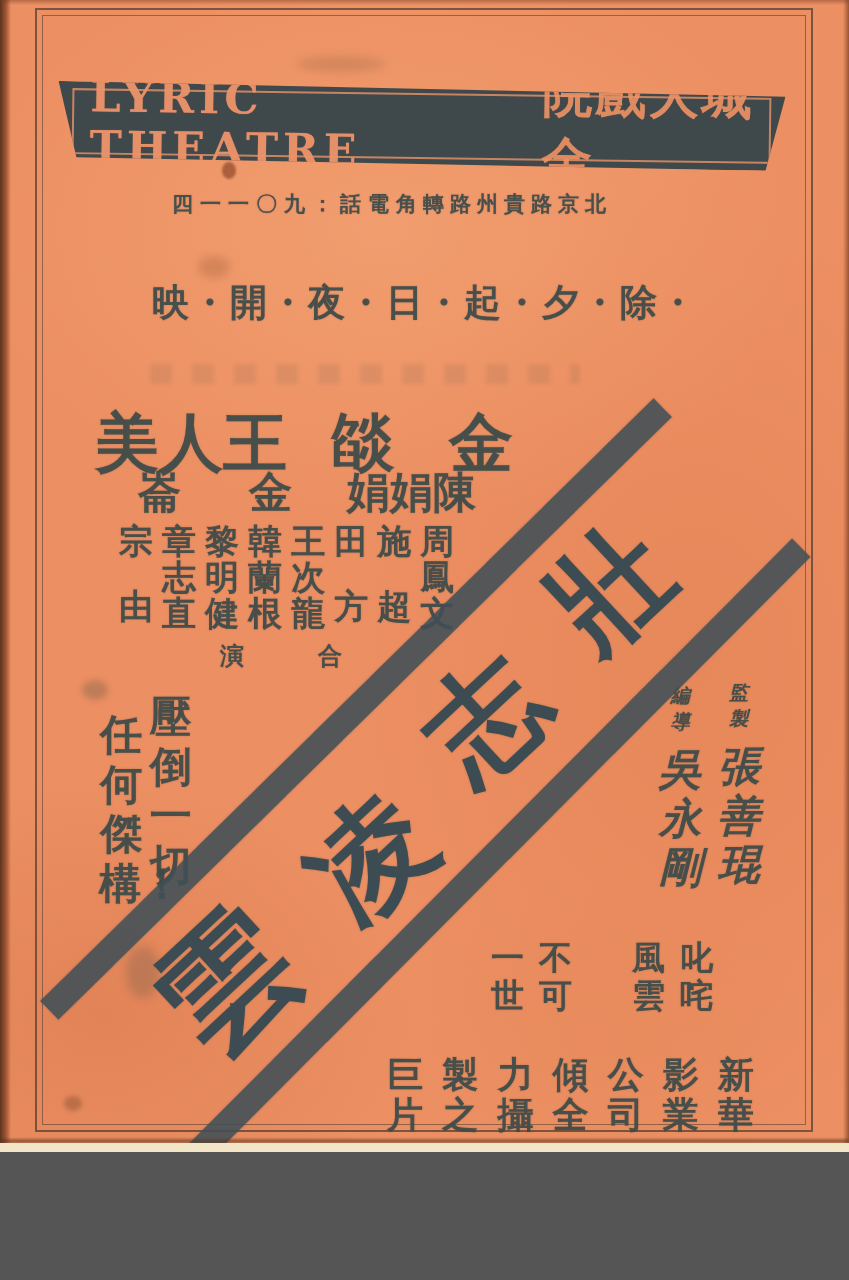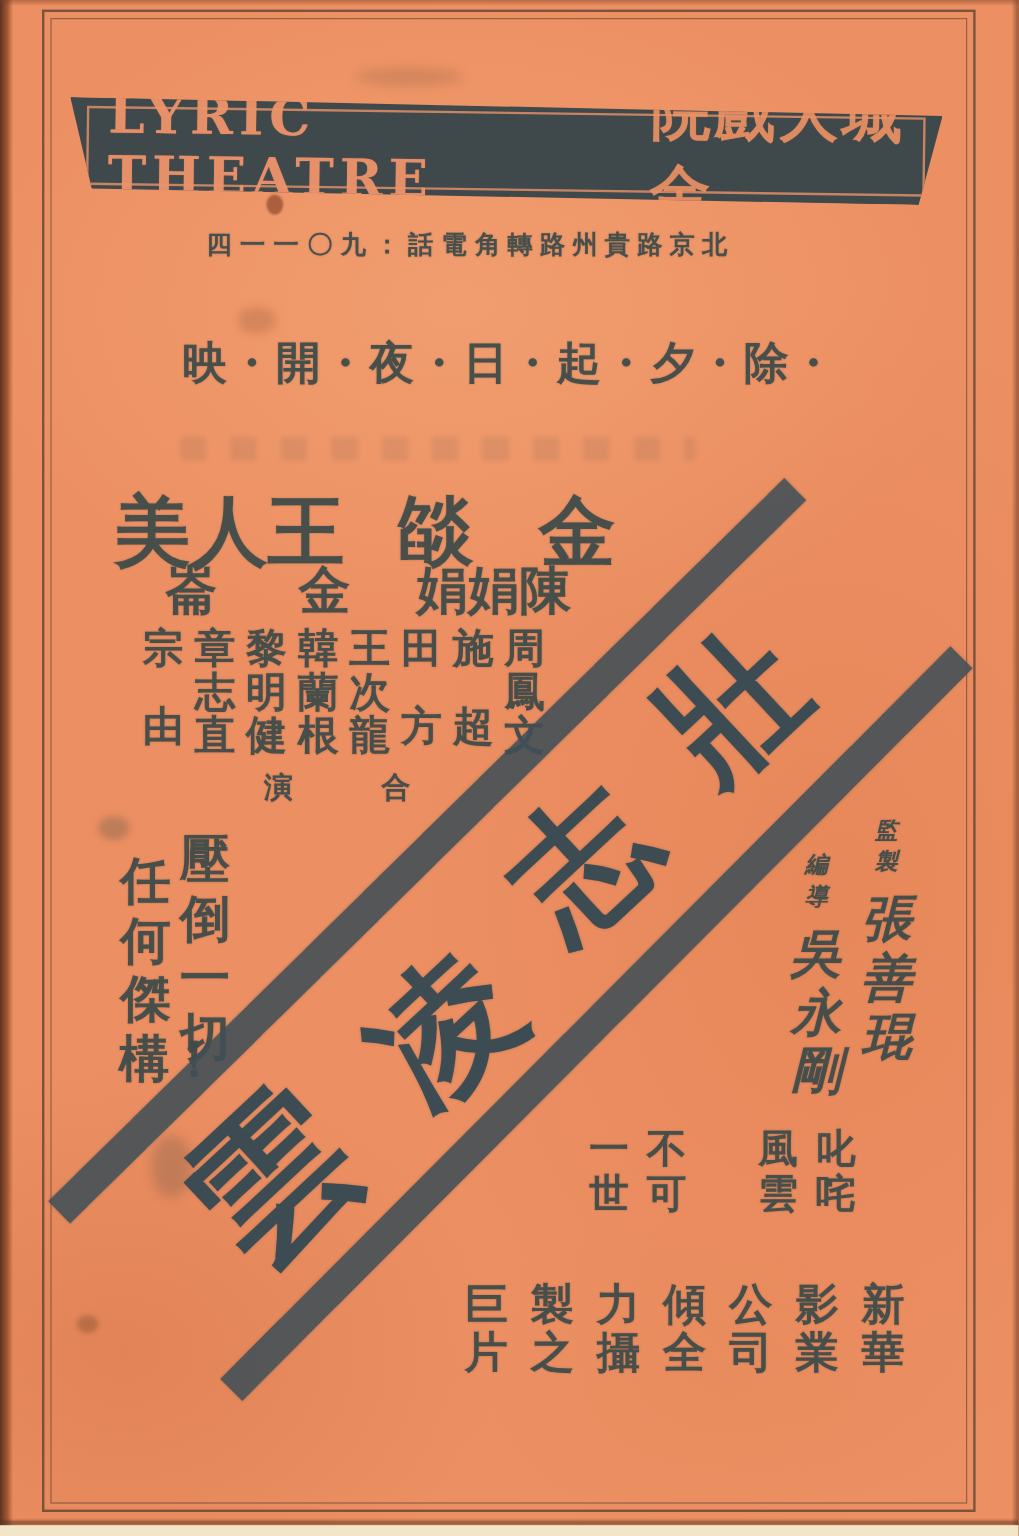--- a/index.html
+++ b/index.html
@@ -1,17 +1,17 @@
 <!DOCTYPE html>
 <html><head>
 <meta charset="utf-8">
 <style>
   html,body{margin:0;padding:0;background:#555;}
   .poster{
-    position:relative; width:849px; height:1280px; overflow:hidden;
+    position:relative; width:849px; height:1152px; overflow:hidden;
     font-family:"Liberation Serif","DejaVu Serif",serif;
     background:
       radial-gradient(ellipse 620px 420px at 45% 20%, rgba(255,195,145,.28), rgba(255,195,145,0) 70%),
       radial-gradient(ellipse 520px 720px at 82% 58%, rgba(198,92,42,.14), rgba(198,92,42,0) 70%),
       radial-gradient(ellipse 420px 320px at 12% 88%, rgba(175,78,38,.18), rgba(175,78,38,0) 75%),
       radial-gradient(ellipse 300px 200px at 70% 90%, rgba(220,130,80,.18), rgba(220,130,80,0) 75%),
       #EC8F62;
   }
   .ink{color:rgba(62,74,72,.9); text-shadow:0 0 1.5px rgba(62,74,72,.45);}
   
@@ -82,32 +82,32 @@
     transform:rotate(-43deg);text-shadow:0 0 2px rgba(56,74,82,.4);
     font-family:"Liberation Serif","DejaVu Serif",serif;}
   .tchar.c0{left:553px;top:512px;font-size:116px;}
   .tchar.c1{left:428px;top:641px;font-size:116px;}
   .tchar.c2{left:313px;top:779px;font-size:118px;}
   .tchar.c3{left:160px;top:893px;font-size:134px;}
   
   .credits{position:absolute;left:658px;top:680px;display:flex;flex-direction:row-reverse;
     gap:14px;z-index:3;font-style:italic;}
   .credit-col{display:flex;flex-direction:column;align-items:center;}
-  .credit-col.director{margin-top:29px;}
+  .credit-col.director{margin-top:3px;}
   .credit-label{font-size:19px;line-height:1.35;font-weight:700;margin-bottom:12px;}
   .credit-name{font-size:42px;line-height:1.16;font-weight:700;}
   
   .catchphrase{position:absolute;left:490px;top:940px;display:flex;flex-direction:row-reverse;
     gap:58px;z-index:3;font-size:33px;font-weight:700;}
   .catch-group{display:flex;flex-direction:row-reverse;gap:13px;}
   .catchphrase .vcol{line-height:1.14;}
   
   .company{position:absolute;left:386px;top:1055px;display:flex;flex-direction:row-reverse;
     gap:17px;z-index:3;font-size:36px;font-weight:700;}
-  .company .vcol{line-height:1.12;margin-top:12px;}
+  .company .vcol{line-height:1.12;}
   
   .stain{position:absolute;border-radius:50%;z-index:2;}
   .st1{left:222px;top:162px;width:14px;height:17px;background:#7E3A20;filter:blur(1px);opacity:.6;}
   .st2{left:538px;top:127px;width:20px;height:15px;background:#A05C38;filter:blur(2px);opacity:.45;}
   .st3{left:82px;top:680px;width:26px;height:20px;background:#6B5A48;filter:blur(3px);opacity:.35;}
   .st4{left:126px;top:946px;width:34px;height:52px;background:#6B5A48;filter:blur(5px);opacity:.3;}
   .st5{left:64px;top:1096px;width:18px;height:15px;background:#7E4A2A;filter:blur(2px);opacity:.4;}
   .st6{left:198px;top:256px;width:32px;height:22px;background:#9A5A35;filter:blur(4px);opacity:.3;}
   .st7{left:296px;top:56px;width:90px;height:16px;background:#8A5C3C;filter:blur(5px);opacity:.25;}
 </style>

